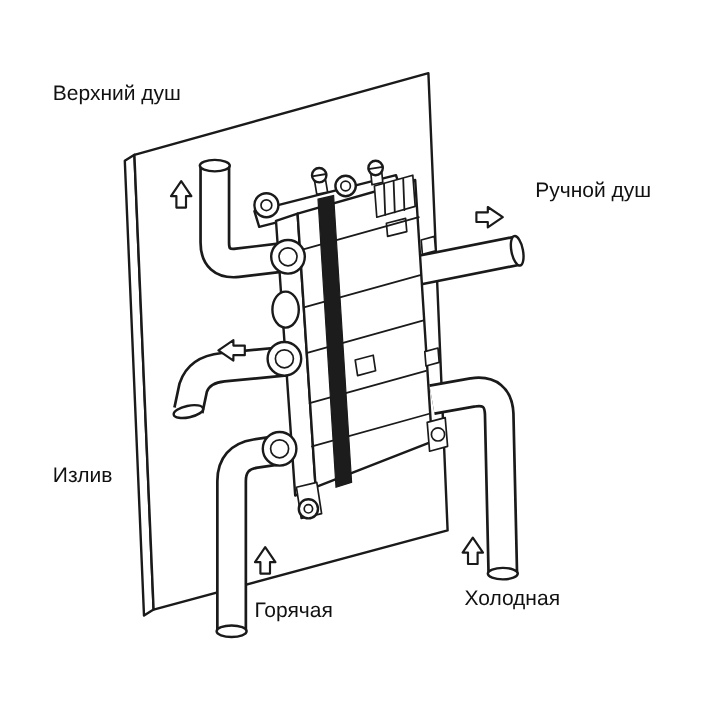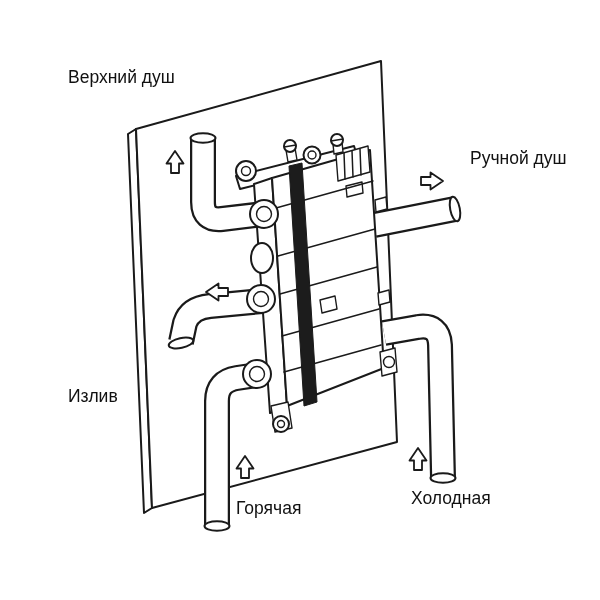--- a/index.html
+++ b/index.html
@@ -6,21 +6,20 @@
     margin: 0;
     padding: 0;
     background: #ffffff;
   }
   .canvas {
     position: relative;
     width: 556px;
     height: 600px;
     background: var(--fill, #ffffff);
     overflow: hidden;
-    padding-left: 24px;
   }
   svg { display: block; }
   .shape {
     fill: var(--fill, #ffffff);
     stroke: var(--line, #1a1a1a);
     stroke-width: 2;
     stroke-linejoin: round;
   }
   .thin { stroke-width: 1.4; }
   .ln {

